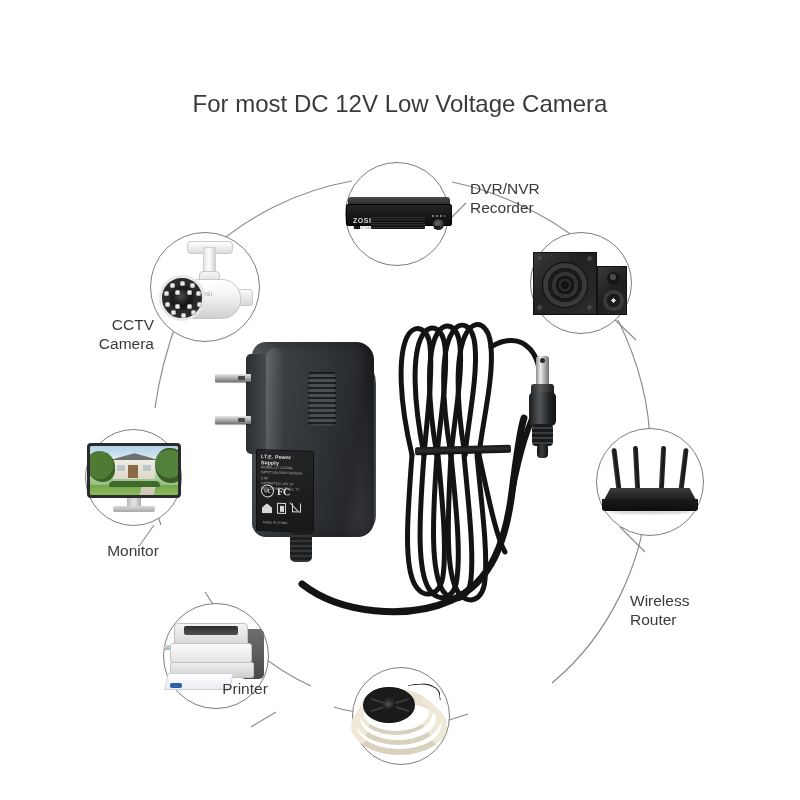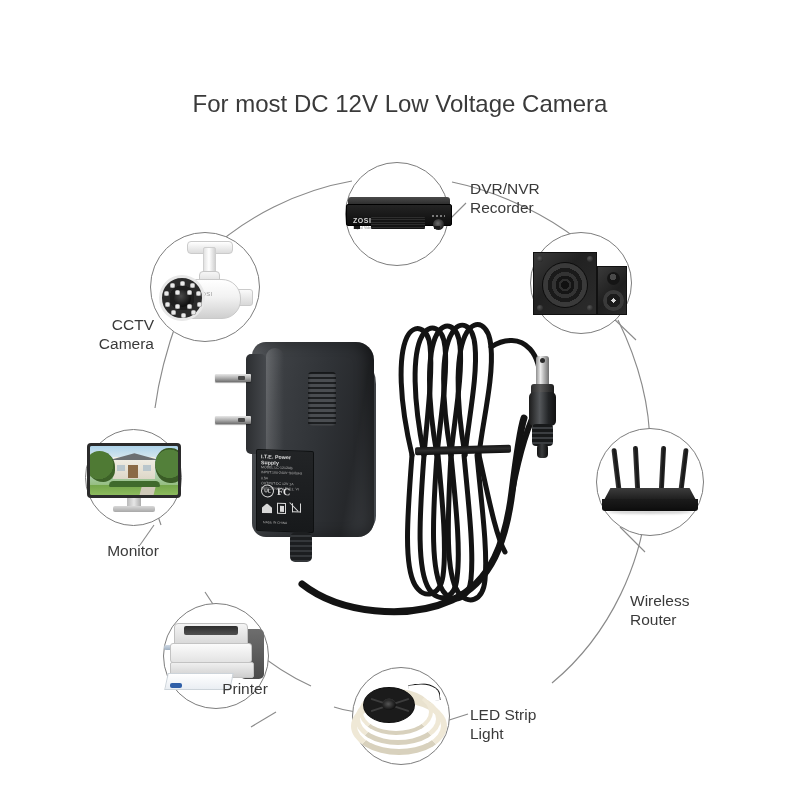--- a/index.html
+++ b/index.html
@@ -629,22 +629,20 @@
         <div class="led-coil" style="left:6px; top:6px; width:66px; height:38px; border-width:4px;"></div>
         <div class="led-reel">
           <div class="led-spoke" style="left:6px; top:16px; width:40px; transform:rotate(18deg);"></div>
           <div class="led-spoke" style="left:6px; top:16px; width:40px; transform:rotate(-18deg);"></div>
           <div class="led-hub"></div>
         </div>
         <div class="led-tail"></div>
       </div>
     </div>
   </div>
-  <div class="label r" style="left:470px; top:706px; width:100px;">LED Strip
-Light</div>
 
   <div class="callout" style="left:163px; top:603px; width:106px; height:106px;">
     <div class="callout-art">
       <div class="pr-wrap">
         <div class="pr-side"></div>
         <div class="pr-top"></div>
         <div class="pr-slot"></div>
         <div class="pr-tray-arm"></div>
         <div class="pr-mid"></div>
         <div class="pr-base"></div>

